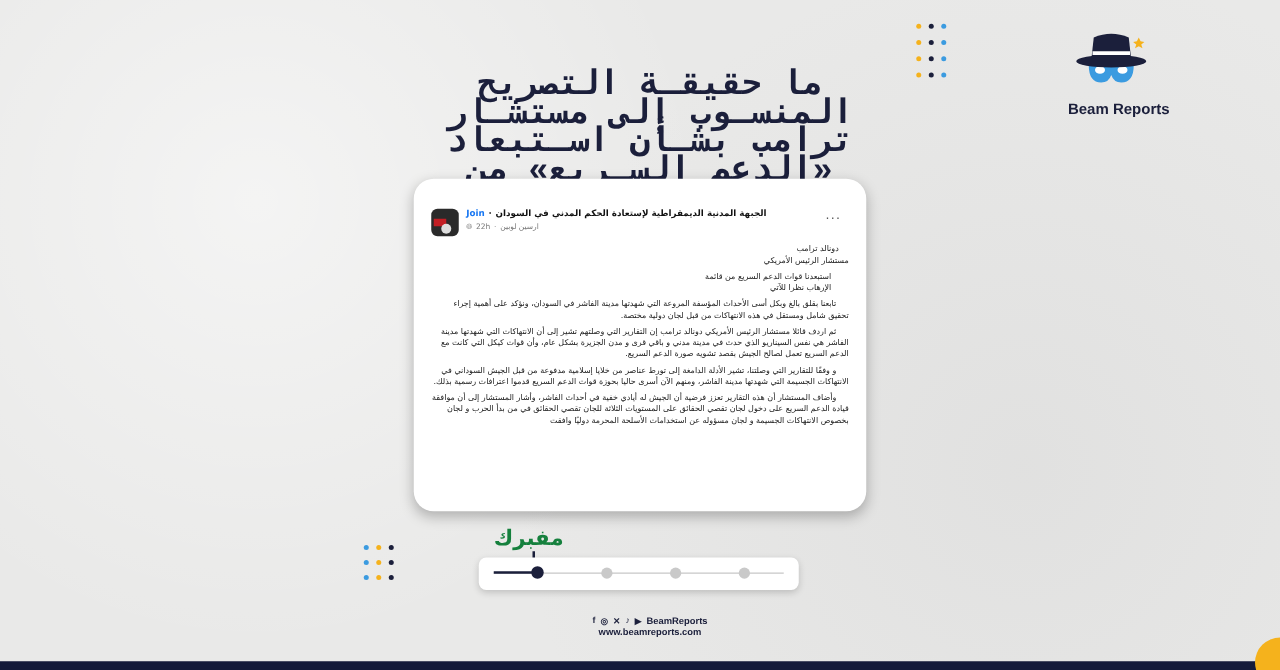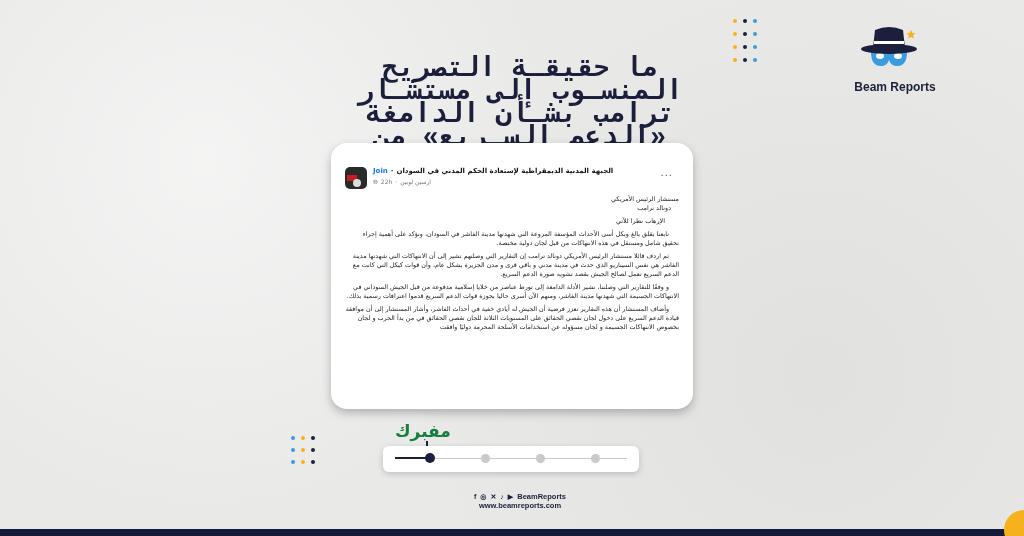--- a/index.html
+++ b/index.html
@@ -102,21 +102,21 @@
   <span style="background:#3b9be0"></span>
     <span style="background:#f5b21c"></span>
     <span style="background:#1b1f3b"></span>
   <span style="background:#3b9be0"></span>
     <span style="background:#f5b21c"></span>
     <span style="background:#1b1f3b"></span>
 </div>
 
 <div class="headline">
   <div>ما حقيقـة التصريح المنسـوب إلى مستشـار</div>
-  <div>ترامب بشـأن الدامغة «الدعم السـريع» من</div>
+  <div>ترامب بشـأن اسـتبعاد «الدعم السـريع» من</div>
   <div>قوائم الإرهاب؟</div>
 </div>
 
 <div class="logo">
   <svg class="logo-mark" viewBox="0 0 60 52">
     <path d="M12 30 Q12 44 22 44 Q28 44 30 38 Q32 44 38 44 Q48 44 48 30 Z" fill="#3b9be0"></path>
     <ellipse cx="21" cy="34" rx="4" ry="3" fill="#fff"></ellipse>
     <ellipse cx="39" cy="34" rx="4" ry="3" fill="#fff"></ellipse>
     <ellipse cx="30" cy="27" rx="28" ry="5" fill="#1b1f3b"></ellipse>
     <path d="M14 26 L16 8 Q30 2 44 8 L46 26 Z" fill="#1b1f3b"></path>
@@ -137,24 +137,25 @@
     <div class="meta">
       <span>ارسين لوبين</span>
       <span>·</span>
       <span>22h</span>
       <span>🌐︎</span>
     </div>
     <div class="more">...</div>
   </div>
   <div class="post-body">
     <div class="addr">
+      <div style="margin-right:8px">دونالد ترامب</div>
       <div>مستشار الرئيس الأمريكي</div>
-      <div style="margin-right:8px">دونالد ترامب</div>
     </div>
     <div class="lead">
+      <div>استبعدنا قوات الدعم السريع من قائمة</div>
       <div>الإرهاب نظرا للآتي</div>
     </div>
     <p class="indent">تابعنا بقلق بالغ وبكل أسى الأحداث المؤسفة المروعة التي شهدتها مدينة الفاشر في السودان، ونؤكد على أهمية إجراء تحقيق شامل ومستقل في هذه الانتهاكات من قبل لجان دولية مختصة.</p>
     <p class="indent">ثم اردف قائلا مستشار الرئيس الأمريكي دونالد ترامب إن التقارير التي وصلتهم تشير إلى أن الانتهاكات التي شهدتها مدينة الفاشر هي نفس السيناريو الذي حدث في مدينة مدني و باقي قرى و مدن الجزيرة بشكل عام، وأن قوات كيكل التي كانت مع الدعم السريع تعمل لصالح الجيش بقصد تشويه صورة الدعم السريع.</p>
     <p class="indent">و وفقًا للتقارير التي وصلتنا، تشير الأدلة الدامغة إلى تورط عناصر من خلايا إسلامية مدفوعة من قبل الجيش السوداني في الانتهاكات الجسيمة التي شهدتها مدينة الفاشر، ومنهم الآن أسرى حاليا بحوزة قوات الدعم السريع قدموا اعترافات رسمية بذلك.</p>
     <p class="indent">وأضاف المستشار أن هذه التقارير تعزز فرضية أن الجيش له أيادي خفية في أحداث الفاشر، وأشار المستشار إلى أن موافقة قيادة الدعم السريع على دخول لجان تقصي الحقائق على المستويات الثلاثة للجان تقصي الحقائق في من بدأ الحرب و لجان بخصوص الانتهاكات الجسيمة و لجان مسؤوله عن استخدامات الأسلحة المحرمة دوليًا وافقت</p>
   </div>
 </div>
 
 <div class="verdict">مفبرك</div>

